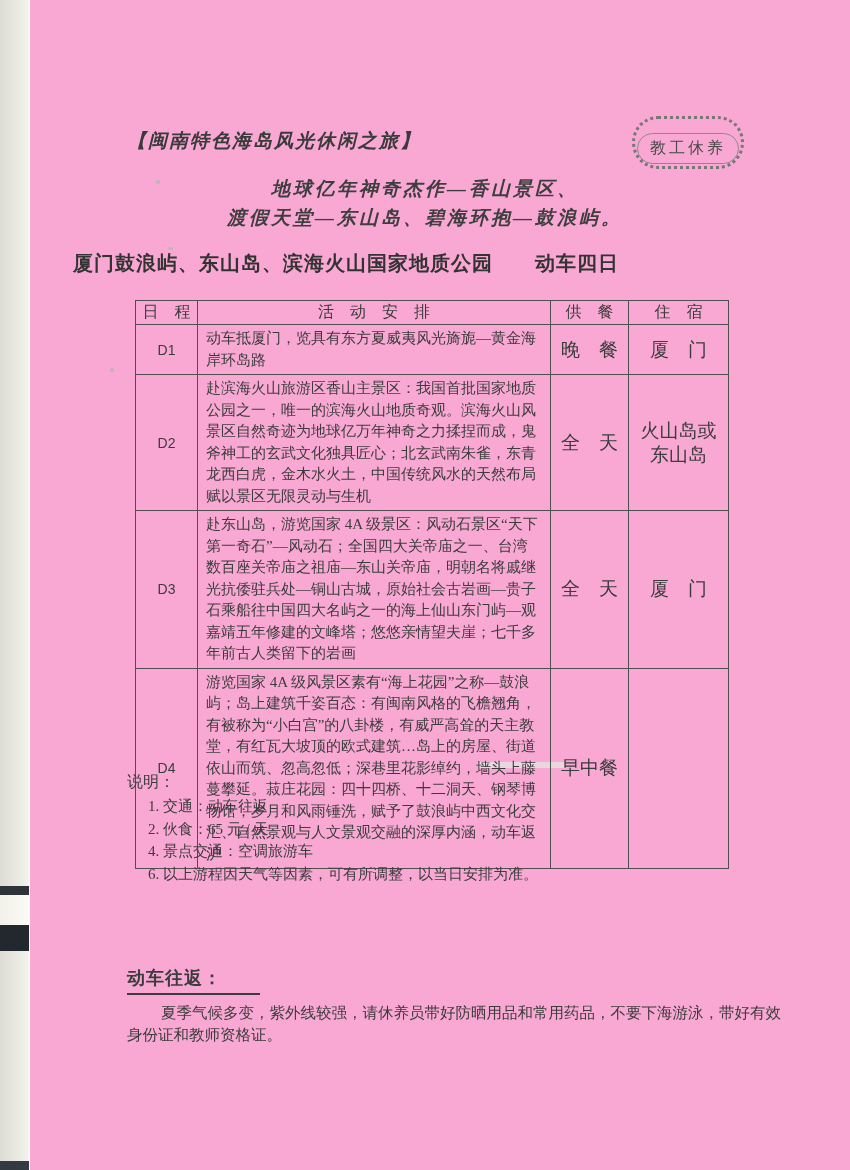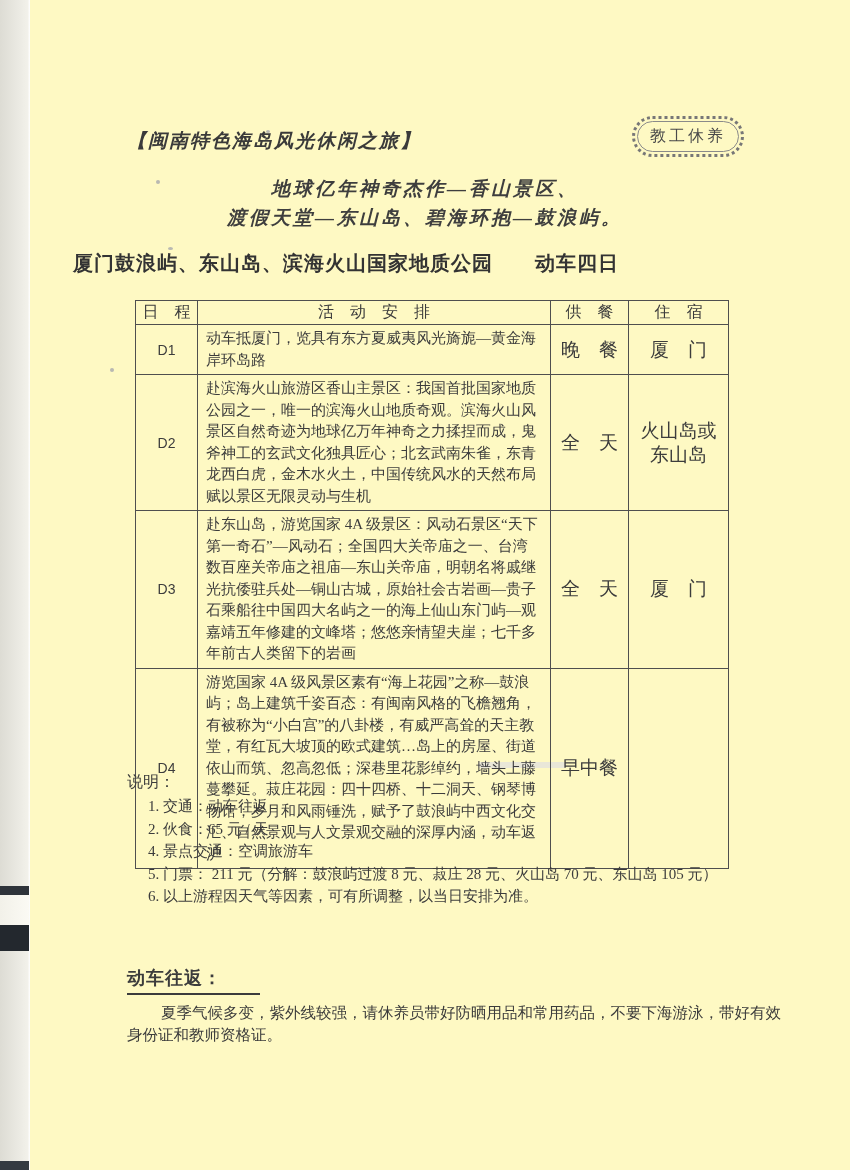--- a/index.html
+++ b/index.html
@@ -1,38 +1,38 @@
 <!DOCTYPE html>
 <html><head>
 <meta charset="utf-8">
 <style>
   html,body{margin:0;padding:0;background:#ffffff;}
   .page{
     position:relative; width:850px; height:1170px; overflow:hidden;
-    background:#fef9c3;
+    background:#f9a8d4;
     font-family:"Liberation Serif","DejaVu Serif",serif;
     color:#3c3c3c;
   }
   
   .edge-strip{position:absolute;left:0;top:0;width:30px;height:1170px;
     background:linear-gradient(90deg,#dddcd4 0%,#e9e8e1 55%,#f2f1ea 92%,#ffffff 100%);}
   .edge-band{position:absolute;left:0;width:29px;}
   .band-1{top:886px;height:9px;background:#2e333a;}
   .band-light{top:895px;height:30px;background:linear-gradient(90deg,#f2f1e9,#fbfaf4);}
   .band-2{top:925px;height:26px;background:#23282e;}
   .band-3{top:1161px;height:9px;background:#343a41;}
   .smudge{position:absolute;left:478px;top:762px;width:88px;height:6px;background:#e3e2dd;border-radius:3px;opacity:.8;}
   .speck{position:absolute;background:#b9b9b2;border-radius:50%;}
 
   
   .series-title{position:absolute;left:127px;top:128px;font-size:19px;font-style:italic;
     letter-spacing:2px;color:#3a3a3a;font-weight:bold;}
   .stamp{position:absolute;left:632px;top:116px;border:3px dotted #777;border-radius:26px;padding:2px;}
   .stamp-inner{border:1px solid #8a8a8a;border-radius:20px;padding:4px 12px;font-size:16px;
-    letter-spacing:3px;color:#4a4a4a;white-space:nowrap;}
+    letter-spacing:3px;color:#4a4a4a;white-space:nowrap;margin-top:12px;}
   .tagline{position:absolute;left:0;width:850px;text-align:center;font-size:19px;font-style:italic;
     font-weight:bold;letter-spacing:3px;color:#3e3e3e;}
   .tagline-1{top:176px;}
   .tagline-2{top:205px;}
   .doc-title{position:absolute;left:0;top:250px;width:692px;text-align:center;
     font-family:"Liberation Sans","DejaVu Sans",sans-serif;
     font-size:20px;font-weight:bold;letter-spacing:1px;color:#333;}
 
   
   table.itin{position:absolute;left:135px;top:300px;width:593px;border-collapse:collapse;
@@ -123,20 +123,19 @@
       <td class="stay-cell"></td>
     </tr>
   </tbody>
     </table>
 
   <div class="notes-heading">说明：</div>
   <ul class="notes-list">
     <li>1. 交通：动车往返</li>
     <li>2. 伙食：65 元 / 天</li>
     <li>4. 景点交通：空调旅游车</li>
-    <li>5. 门票：  211 元（分解：鼓浪屿过渡 8 元、菽庄 28 元、火山岛 70 元、东山岛 105 元）</li>
     <li>6. 以上游程因天气等因素，可有所调整，以当日安排为准。</li>
   </ul>
 
   <div class="tips-heading">动车往返：</div>
   <div class="tips-body">夏季气候多变，紫外线较强，请休养员带好防晒用品和常用药品，不要下海游泳，带好有效身份证和教师资格证。</div>
 
 </div>
 
 </body></html>

